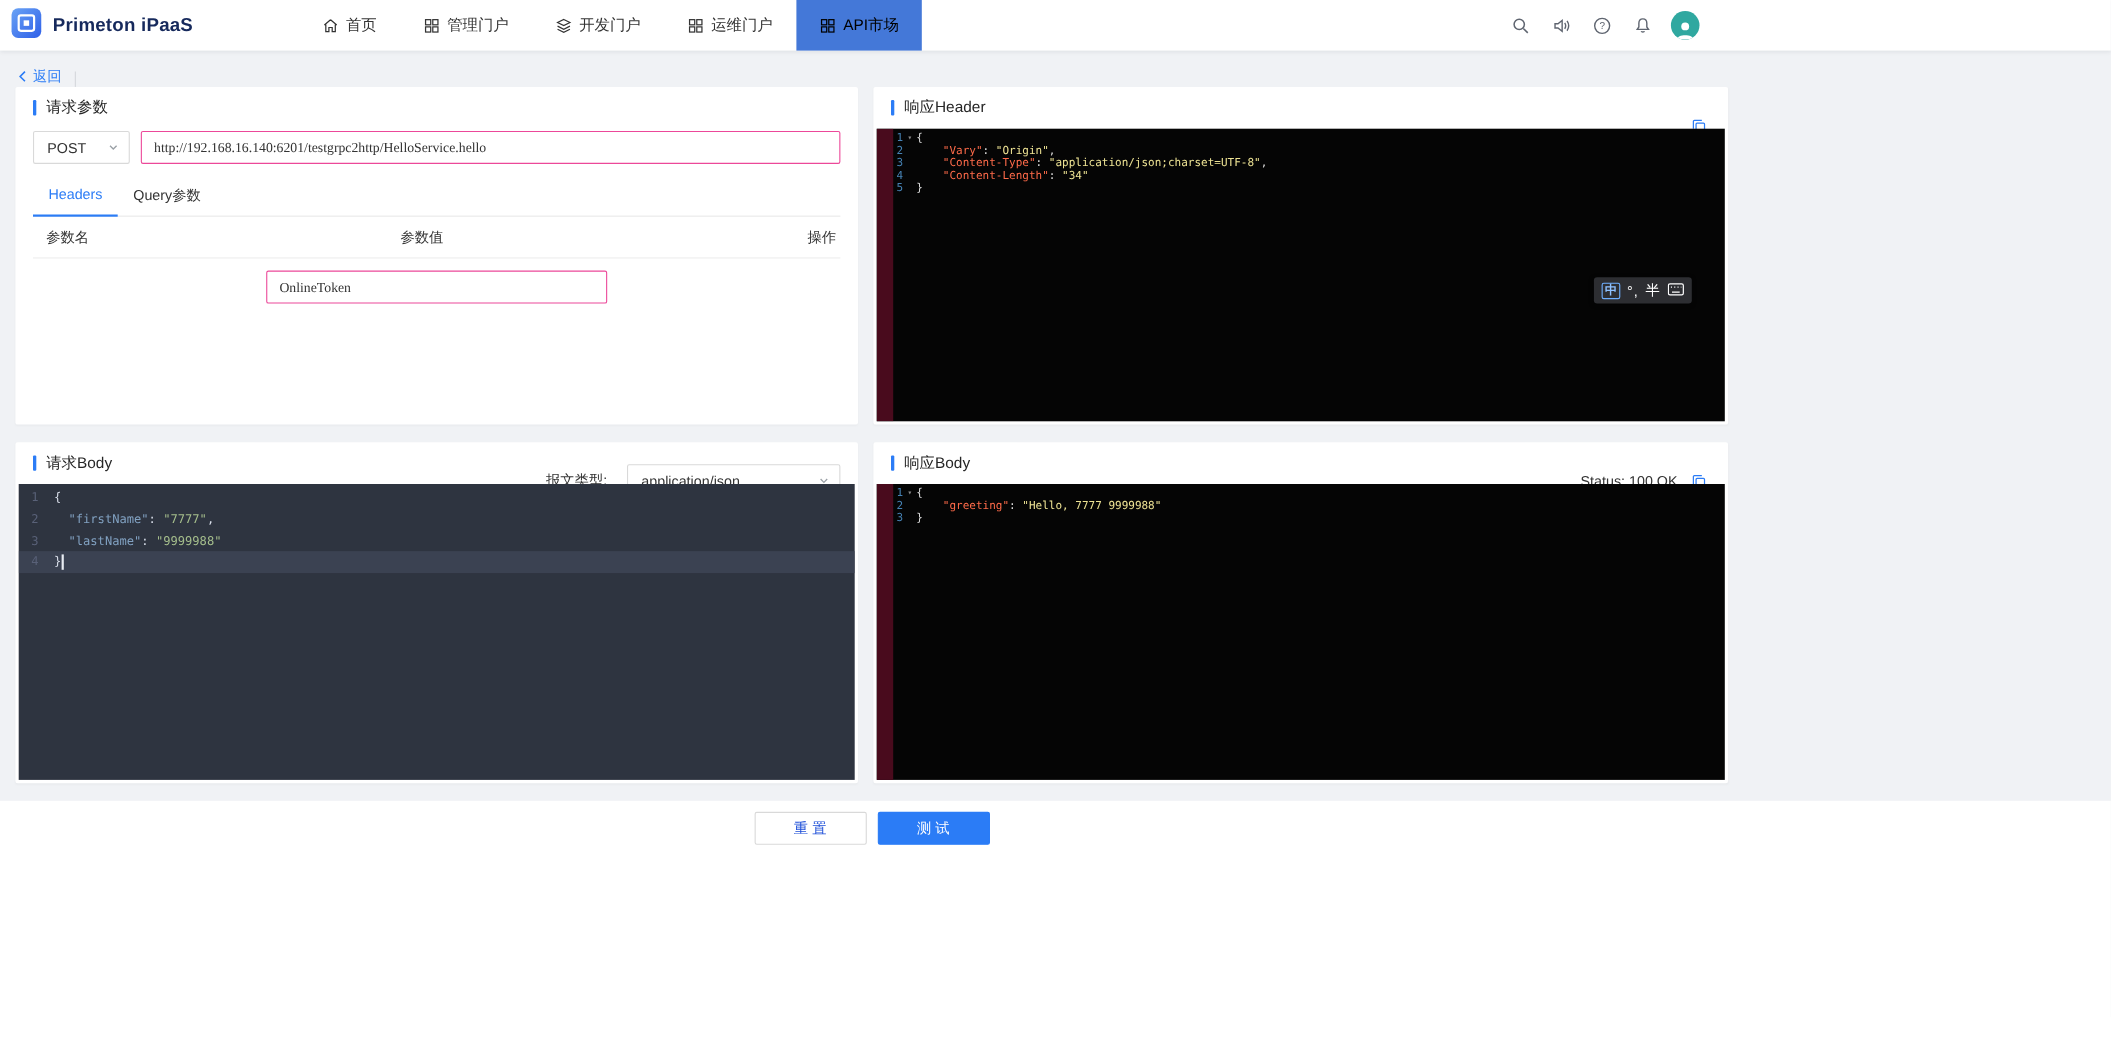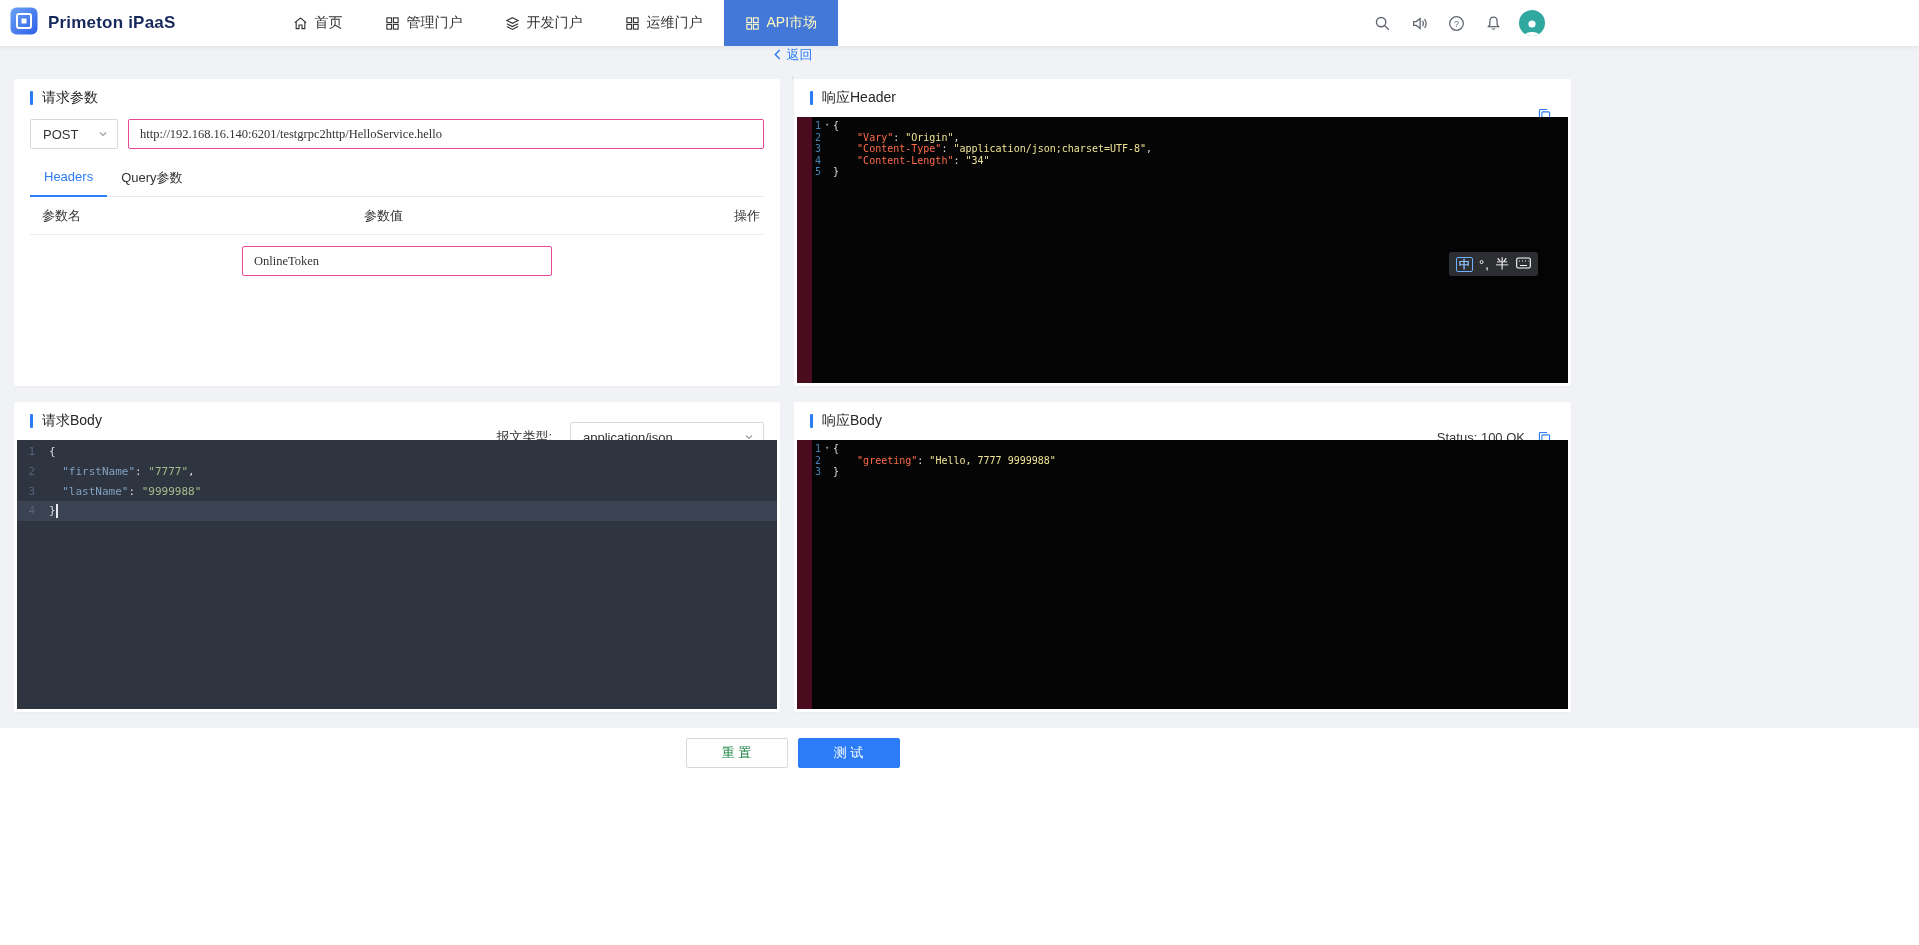--- a/index.html
+++ b/index.html
@@ -14,28 +14,28 @@
   }
 
   
   .navbar { height: 46px; background: #fff; box-shadow: 0 1px 4px rgba(0,21,41,.08); position: relative; z-index: 20; flex: 0 0 auto; }
   .navbar-inner { width: 1585px; height: 100%; display: flex; align-items: center; }
   .brand { display: flex; align-items: center; gap: 9px; padding-left: 9px; }
   .brand-text { font-size: 17px; font-weight: bold; color: #16295c; letter-spacing: .2px; }
   .nav-items { display: flex; height: 100%; margin-left: 96px; }
   .nav-item { display: flex; align-items: center; gap: 7px; padding: 0 21px; font-size: 14px; color: #333; cursor: pointer; }
   .nav-item svg { display: block; }
-  .nav-item.active { background: #4478d8; color: #fef9c3; }
+  .nav-item.active { background: #4478d8; color: #000000; }
   .nav-right { margin-left: auto; display: flex; align-items: center; gap: 15px; padding-right: 40px; color: #5f6570; }
   .icon-btn { display: flex; align-items: center; justify-content: center; width: 22px; height: 22px; cursor: pointer; }
   .avatar { width: 26px; height: 26px; border-radius: 50%; background: #2fa8a0; display: flex; align-items: flex-end; justify-content: center; overflow: hidden; cursor: pointer; }
 
   
   .content-band { height: 682px; background: #f0f2f5; flex: 0 0 auto; }
-  .breadcrumb { height: 33px; width: 1585px; display: flex; align-items: center; padding: 0 16px; gap: 12px; flex-direction: column; }
+  .breadcrumb { height: 33px; width: 1585px; display: flex; align-items: flex-end; padding: 0 16px; gap: 12px; }
   .back-link { color: #2b7cf6; font-size: 13px; display: flex; align-items: center; gap: 5px; cursor: pointer; }
   .crumb-divider { width: 1px; height: 14px; background: #d4d7dc; }
 
   
   .main { display: grid; grid-template-columns: 766px 777px; grid-template-rows: 307px 310px; gap: 16px 14px; margin: 0 14px; width: 1557px; }
   .card { background: #fff; border-radius: 2px; display: flex; flex-direction: column; overflow: hidden; box-shadow: 0 1px 2px rgba(0,0,0,.03); }
   .card-header { height: 38px; flex: 0 0 auto; display: flex; align-items: center; justify-content: space-between; padding: 16px 16px; }
   .card-title { display: flex; align-items: center; gap: 9px; font-size: 14px; color: #262626; font-weight: 500; }
   .accent { width: 3px; height: 14px; background: #2b7cf6; border-radius: 1px; }
   .header-right { display: flex; align-items: center; gap: 8px; margin-top: 32px; }
@@ -84,21 +84,21 @@
   .cursor { display: inline-block; width: 2px; height: 14px; background: #e8ecf2; vertical-align: middle; }
 
   
   .ct-label { font-size: 13px; color: #333; margin-right: 10px; }
   .ct-select { width: 194px; }
 
   
   .footer { flex: 1; background: #fff; }
   .footer-inner { width: 1585px; display: flex; justify-content: center; gap: 10px; padding-top: 10px; }
   .btn { width: 102px; height: 30px; border-radius: 2px; font-size: 13px; display: flex; align-items: center; justify-content: center; cursor: pointer; font-family: "Liberation Sans", sans-serif; }
-  .btn-reset { background: #fff; border: 1px solid #d9d9d9; color: #15803d; }
+  .btn-reset { background: #fff; border: 1px solid #d9d9d9; color: #1d4ed8; }
   .btn-test { background: #2b7cf6; border: 1px solid #2b7cf6; color: #fff; }
 
   
   .ime { position: absolute; left: 1449px; top: 252px; height: 24px; background: rgba(48,50,54,.93); border-radius: 3px; display: flex; align-items: center; gap: 6px; padding: 0 7px; color: #fff; font-size: 13px; z-index: 50; box-shadow: 0 1px 4px rgba(0,0,0,.4); }
   .ime-mode { border: 1.5px solid #6fb0ff; color: #8ec1ff; border-radius: 2px; font-size: 11px; line-height: 13px; padding: 0 2px; font-weight: bold; }
   .ime-text { letter-spacing: 1px; }
 </style>
 </head>
 <body>
 

